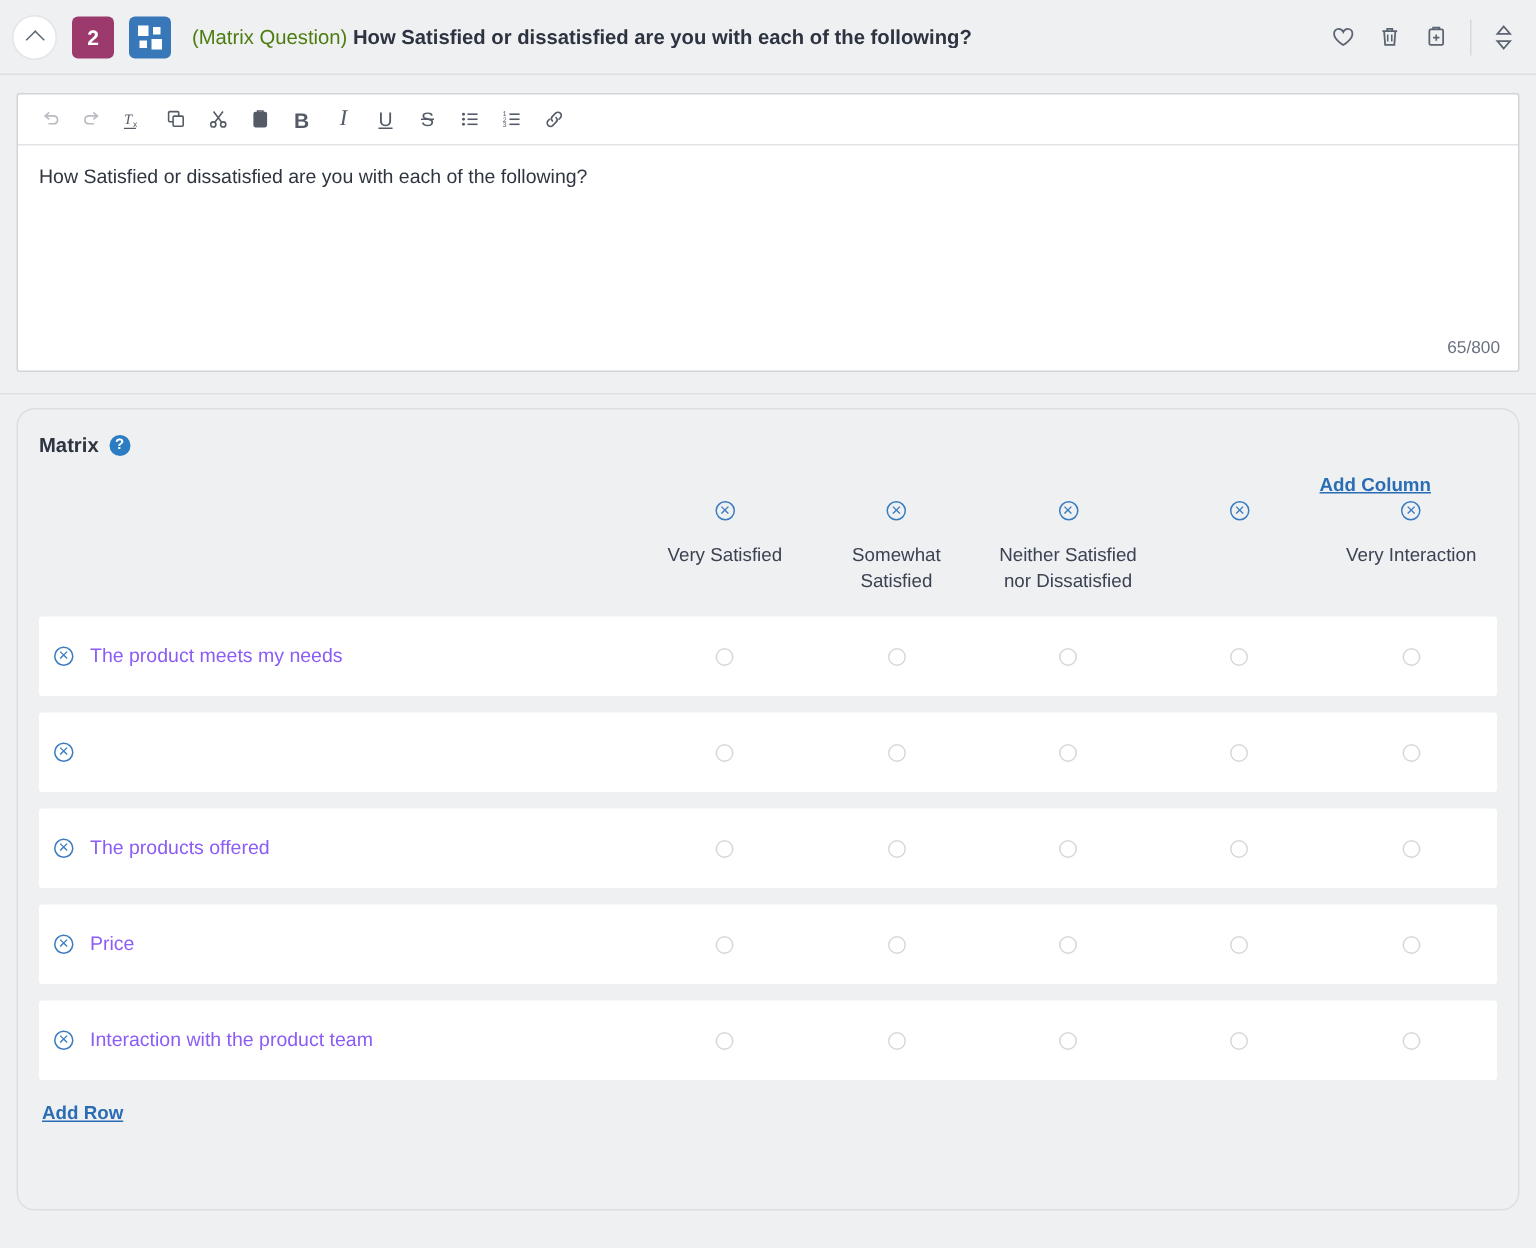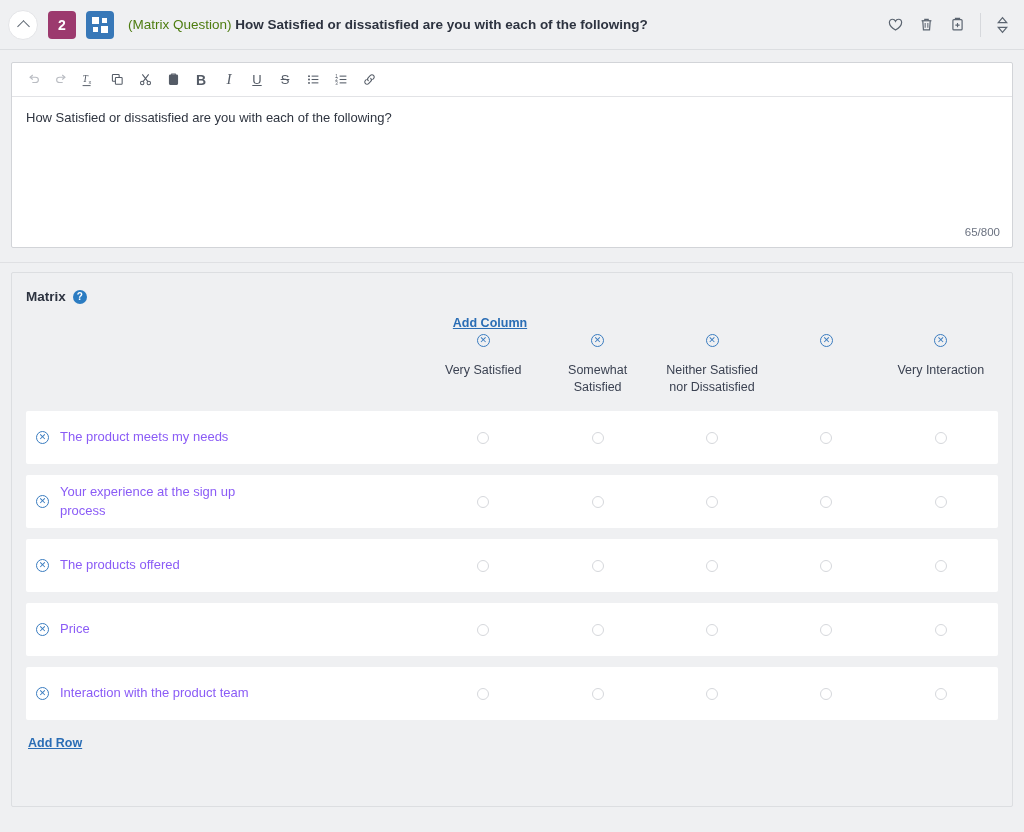--- a/index.html
+++ b/index.html
@@ -129,21 +129,21 @@
     color: #6b7280;
   }
 
   
   .matrix-section {
     padding: 9px 11px 0 11px;
   }
   .matrix-card {
     background: #eff0f2;
     border: 1px solid #dcdee1;
-    border-radius: 2px;
+    border-radius: 12px;
     padding: 16px 14px 12px 14px;
     min-height: 535px;
   }
   .matrix-head {
     display: flex;
     align-items: center;
     gap: 7px;
     font-size: 13.5px;
     font-weight: bold;
     color: #2d3340;
@@ -153,21 +153,21 @@
     width: 14px; height: 14px;
     border-radius: 50%;
     background: #2b7cc2;
     color: #fff;
     font-size: 10px;
     font-weight: bold;
     display: flex; align-items: center; justify-content: center;
     cursor: pointer;
     line-height: 1;
   }
-  .link-row { display: flex; justify-content: center; padding-right: 44px; }
+  .link-row { display: flex; justify-content: flex-end; padding-right: 44px; }
   a.blue-link {
     color: #2a6db5;
     font-size: 12.5px;
     font-weight: bold;
     text-decoration: underline;
     cursor: pointer;
   }
 
   
   .mx-grid { width: 100%; }
@@ -464,21 +464,20 @@
           <div class="mx-cell">
               <span class="radio"></span>
             </div>
         </div>
 
         <div class="mx-row">
           <div class="mx-row-label">
             <span class="del-circle">
                 <span>✕</span>
               </span>
-            <span class="mx-row-text">Your experience at the sign up process</span>
           </div>
           <div class="mx-cell">
               <span class="radio"></span>
             </div>
           <div class="mx-cell">
               <span class="radio"></span>
             </div>
           <div class="mx-cell">
               <span class="radio"></span>
             </div>

